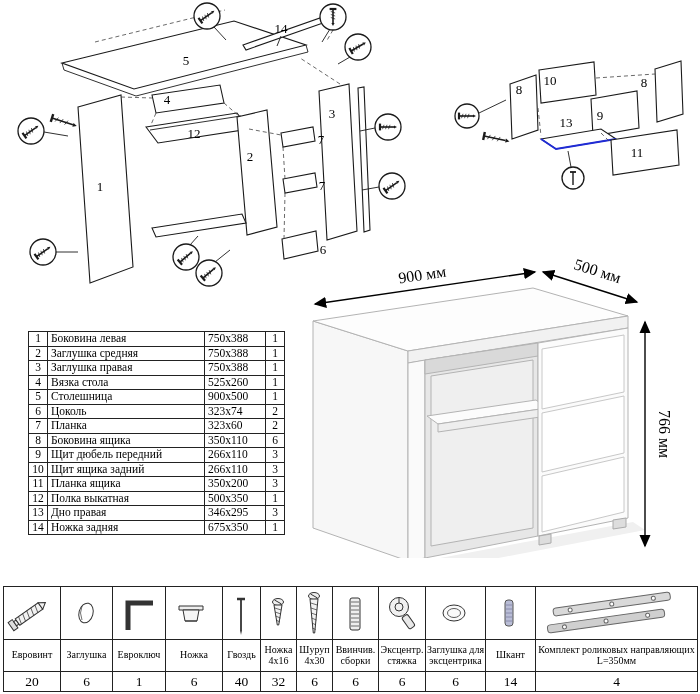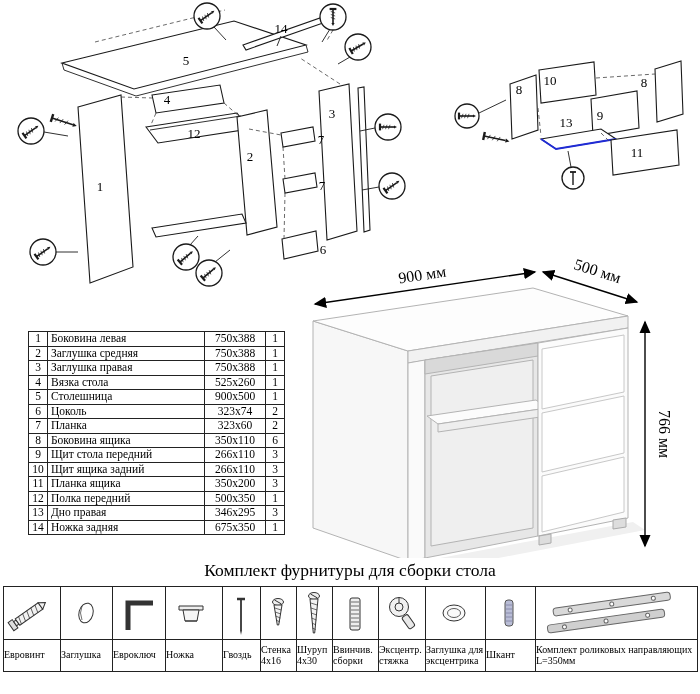--- a/index.html
+++ b/index.html
@@ -10,25 +10,25 @@
   svg text{font-family:"Liberation Serif",serif;fill:#000}
   .plbl{font-size:13px;text-anchor:middle}
   .dim{font-size:16px;text-anchor:middle}
   #main-svg{left:0;top:0}
   #drawer-svg{left:440px;top:48px}
   #render-svg{left:293px;top:246px}
   #parts-table{left:28px;top:331px;border-collapse:collapse}
   #parts-table td{border:1px solid #222;font-size:11.5px;height:13.5px;line-height:13px;padding:0 3px;white-space:nowrap;color:#000}
   #parts-table td.c-num{width:14px;text-align:center;padding:0 2px}
   #parts-table td.c-name{width:150px}
-  #parts-table td.c-size{width:54px;text-align:center}
+  #parts-table td.c-size{width:54px;text-align:left}
   #parts-table td.c-qty{width:12px;text-align:center}
   #hw-title{left:0;top:560px;width:700px;text-align:center;font-size:17.5px;color:#000}
   #hw-table{left:3px;top:586px;width:694px;border-collapse:collapse;table-layout:fixed}
-  #hw-table td{border:1px solid #222;text-align:left;vertical-align:middle;padding:0;overflow:hidden;color:#000}
+  #hw-table td{border:1px solid #222;text-align:center;vertical-align:middle;padding:0;overflow:hidden;color:#000}
   tr.hw-icons td{height:52px}
   tr.hw-labels td{height:31px;font-size:10px;line-height:1.05;padding:1px}
   tr.hw-qty td{height:19px;font-size:13.5px}
   .panel{fill:#fff;stroke:#1a1a1a;stroke-width:1.1}
   .dash{stroke:#444;stroke-width:.8;stroke-dasharray:4 3;fill:none}
   .lead{stroke:#1a1a1a;stroke-width:.9;fill:none}
   .callout{fill:#fff;stroke:#1a1a1a;stroke-width:1.3}
   .face{stroke:#b3b3b3;stroke-width:1}
   .dstroke{stroke:#000;stroke-width:1.4}
 </style>
@@ -274,58 +274,57 @@
           <td class="c-qty">2</td>
         </tr>
       <tr>
           <td class="c-num">8</td>
           <td class="c-name">Боковина ящика</td>
           <td class="c-size">350x110</td>
           <td class="c-qty">6</td>
         </tr>
       <tr>
           <td class="c-num">9</td>
-          <td class="c-name">Щит стола передний</td>
+          <td class="c-name">Щит дюбель передний</td>
           <td class="c-size">266x110</td>
           <td class="c-qty">3</td>
         </tr>
       <tr>
           <td class="c-num">10</td>
           <td class="c-name">Щит ящика задний</td>
           <td class="c-size">266x110</td>
           <td class="c-qty">3</td>
         </tr>
       <tr>
           <td class="c-num">11</td>
           <td class="c-name">Планка ящика</td>
           <td class="c-size">350x200</td>
           <td class="c-qty">3</td>
         </tr>
       <tr>
           <td class="c-num">12</td>
-          <td class="c-name">Полка передний</td>
+          <td class="c-name">Полка выкатная</td>
           <td class="c-size">500x350</td>
           <td class="c-qty">1</td>
         </tr>
       <tr>
           <td class="c-num">13</td>
           <td class="c-name">Дно правая</td>
           <td class="c-size">346x295</td>
           <td class="c-qty">3</td>
         </tr>
       <tr>
           <td class="c-num">14</td>
           <td class="c-name">Ножка задняя</td>
           <td class="c-size">675x350</td>
           <td class="c-qty">1</td>
         </tr>
     </tbody>
   </table>
 
-  <div id="hw-title" class="abs">Комплект фурнитуры для сборки стола</div>
 
   <table id="hw-table" class="abs">
     <colgroup>
       <col style="width:57px">
         <col style="width:52px">
         <col style="width:53px">
         <col style="width:57px">
       <col style="width:38px">
         <col style="width:36px">
         <col style="width:36px">
@@ -451,24 +450,38 @@
             </g>
           </svg>
         </td>
       </tr>
       <tr class="hw-labels">
         <td>Евровинт</td>
         <td>Заглушка</td>
         <td>Евроключ</td>
         <td>Ножка</td>
         <td>Гвоздь</td>
-        <td>Стенка 4x16</td>
+        <td>Ножка 4x16</td>
         <td>Шуруп 4x30</td>
         <td>Ввинчив. сборки</td>
         <td>Эксцентр. стяжка</td>
         <td>Заглушка для эксцентрика</td>
         <td>Шкант</td>
         <td>Комплект роликовых направляющих L=350мм</td>
       </tr>
+      <tr class="hw-qty">
+        <td>20</td>
+        <td>6</td>
+        <td>1</td>
+        <td>6</td>
+        <td>40</td>
+        <td>32</td>
+        <td>6</td>
+        <td>6</td>
+        <td>6</td>
+        <td>6</td>
+        <td>14</td>
+        <td>4</td>
+      </tr>
     </tbody>
   </table>
 
 </div>
 
 </body></html>

